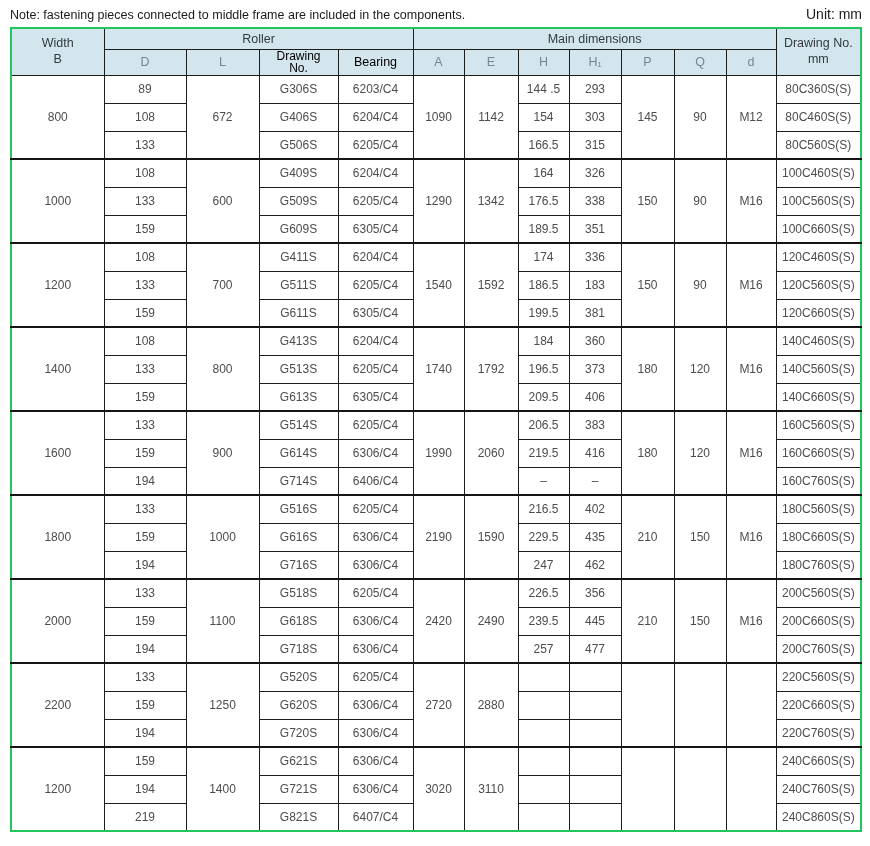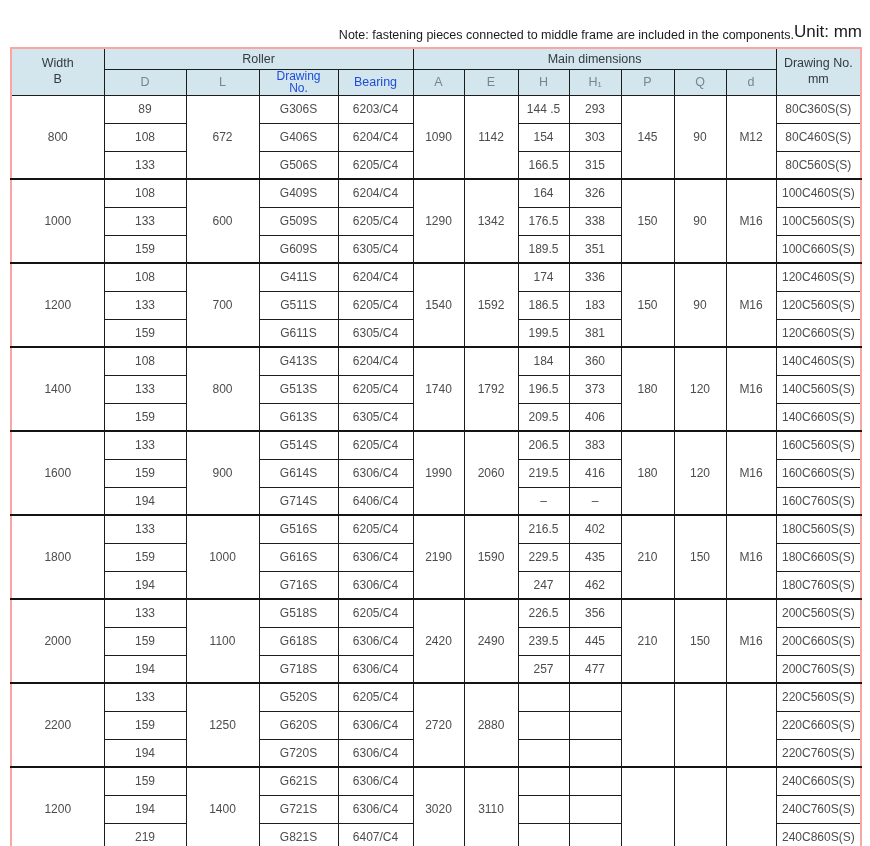--- a/index.html
+++ b/index.html
@@ -10,38 +10,38 @@
     font-family: "Liberation Sans", "DejaVu Sans", sans-serif;
   }
   .page {
     width: 870px;
     height: 846px;
     box-sizing: border-box;
     background: #ffffff;
   }
   .topbar {
     display: flex;
-    justify-content: flex-end;
+    justify-content: space-between;
     align-items: flex-end;
-    padding: 22px 8px 5px 10px;
+    padding: 6px 8px 5px 10px;
   }
   .note {
     font-size: 12.5px;
     color: #1b1b1b;
   }
   .unit {
-    font-size: 17px;
+    font-size: 14px;
     color: #1b1b1b;
   }
   table.spec {
     margin-left: 10px;
     width: 850px;
     border-collapse: collapse;
     table-layout: fixed;
-    border: 2px solid #fca5a5;
+    border: 2px solid #22c55e;
   }
   table.spec th, table.spec td {
     border: 1px solid #1c1c1c;
     text-align: center;
     vertical-align: middle;
     padding: 0 2px;
     overflow: hidden;
     box-sizing: border-box;
   }
   thead th {
@@ -50,21 +50,21 @@
     font-size: 12.5px;
     color: #333a40;
   }
   thead tr.hrow1 th { height: 21px; }
   thead tr.hrow2 th { height: 23px; }
   th.pre {
     white-space: pre-line;
     line-height: 1.25;
   }
   th.sub-gray { color: #76868f; }
-  th.sub-dark { color: #1d4ed8; }
+  th.sub-dark { color: #000000; }
   th.squeeze { line-height: 1.05; font-size: 12px; }
   tbody td {
     background: #ffffff;
     font-size: 12px;
     color: #4c4c4c;
     height: 28px;
   }
   tbody tr.group-start td { border-top: 2px solid #141414; }
 </style>
 </head>

